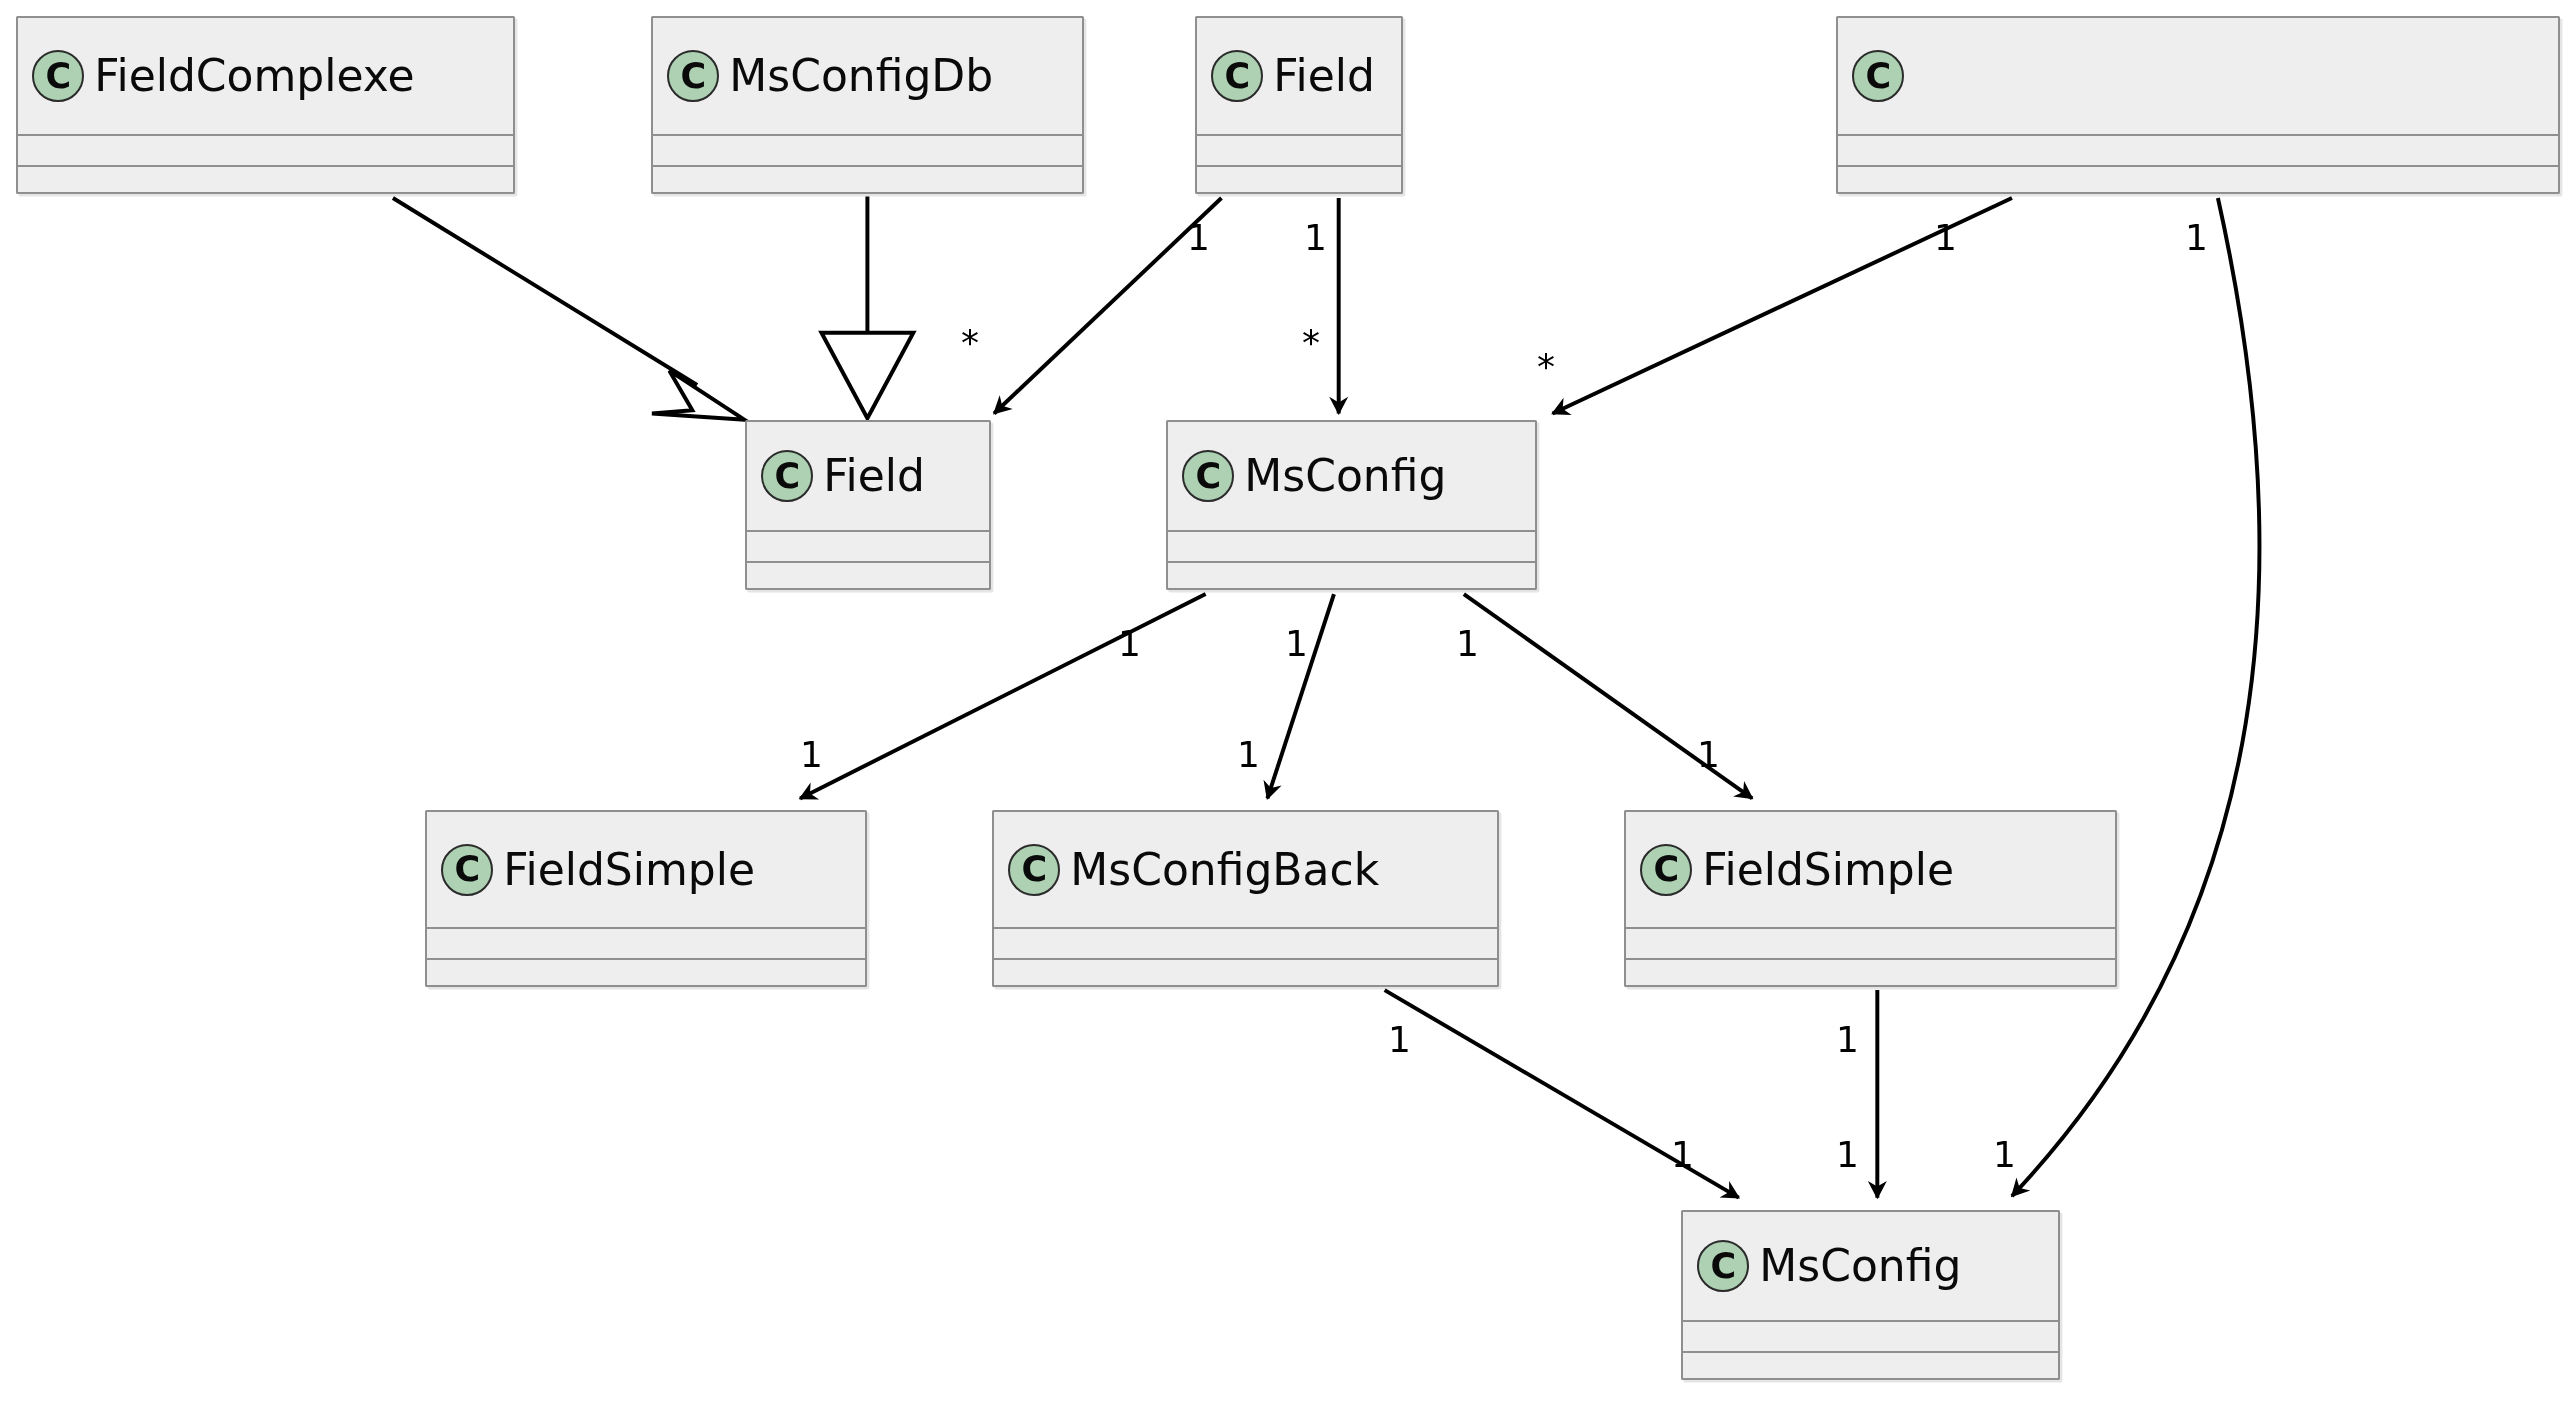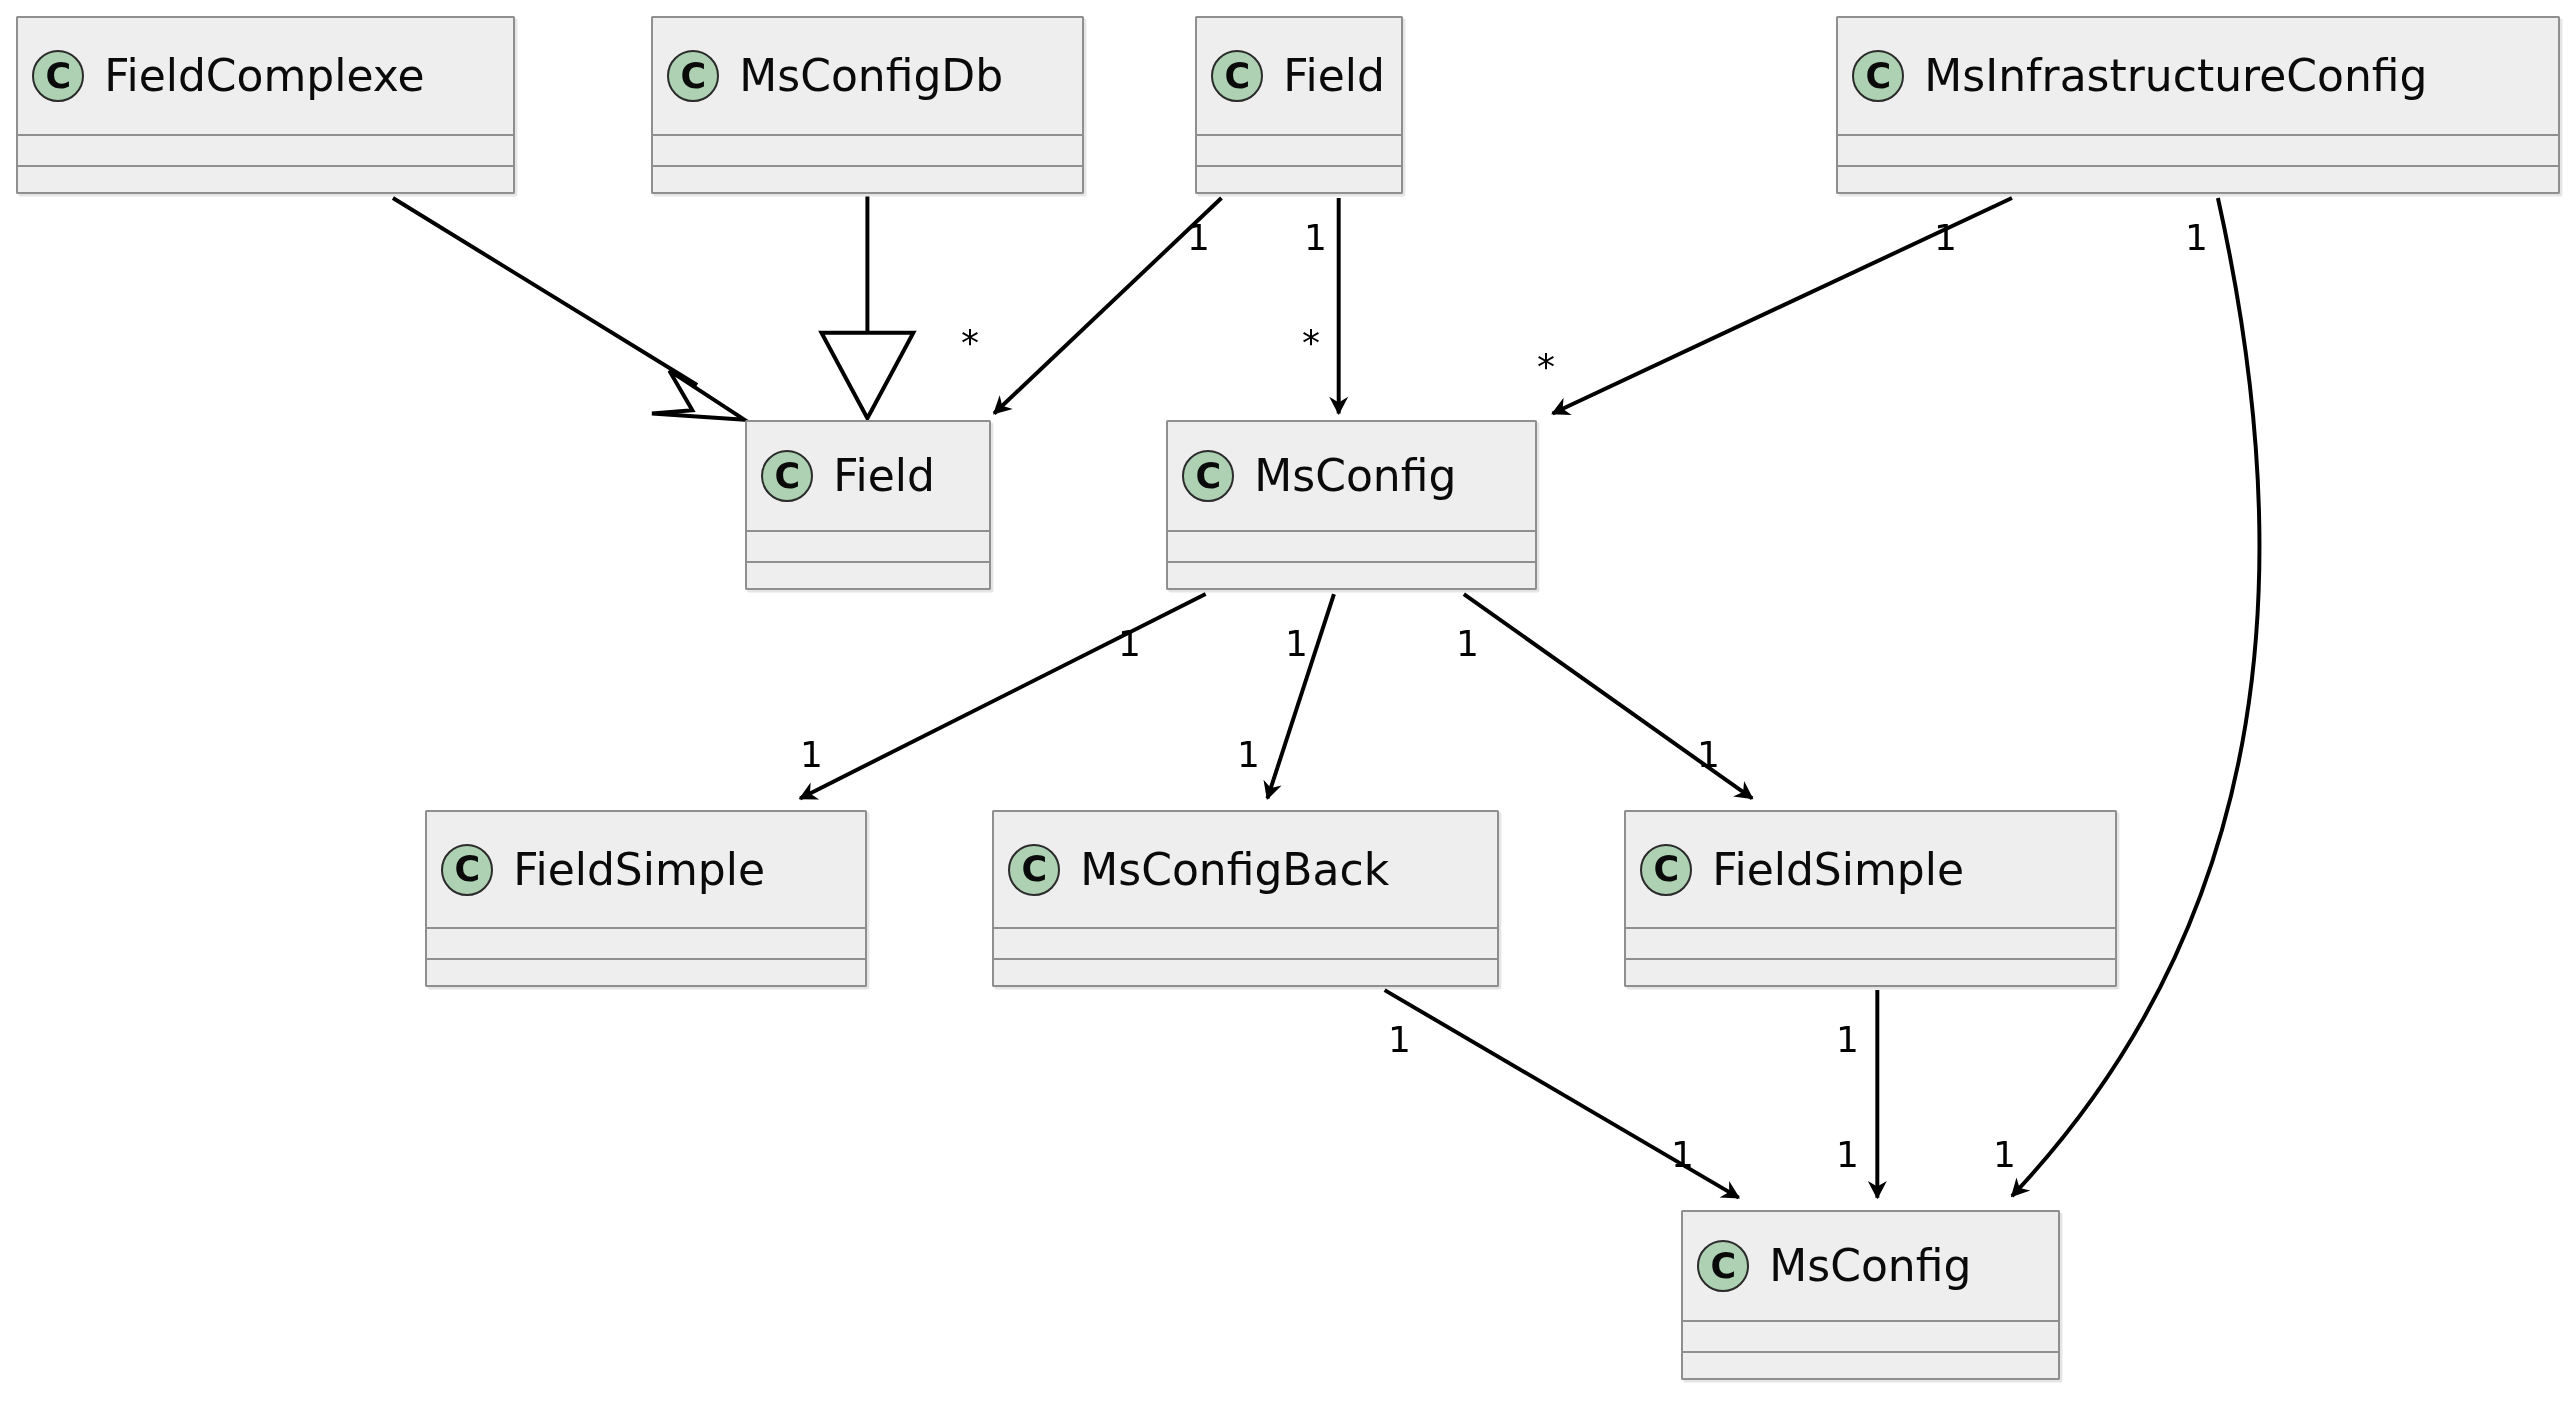--- a/index.html
+++ b/index.html
@@ -54,21 +54,21 @@
     display: flex;
     align-items: center;
     justify-content: center;
     font-size: 35px;
     font-weight: bold;
     color: #0A0A0A;
     line-height: 1;
     font-family: "DejaVu Sans", "Liberation Sans", sans-serif;
   }
   .class-title {
-    margin-left: 20px;
+    margin-left: 10px;
     font-size: 44px;
     color: #0A0A0A;
     white-space: nowrap;
     line-height: 1;
     font-family: "DejaVu Sans", "Liberation Sans", sans-serif;
     text-align: right;
   }
   .uml-compartment {
     border-top: 2.4px solid #8F8F8F;
     height: 28.5px;
@@ -165,21 +165,20 @@
       <span class="class-circle">C</span>
       <span class="class-title">Field</span>
     </div>
     <div class="uml-compartment"></div>
     <div class="uml-compartment"></div>
   </div>
 
   <div class="uml-class" style="left:1836px; top:16px; width:724px; height:178px;">
     <div class="uml-header">
       <span class="class-circle">C</span>
-      <span class="class-title">MsInfrastructureConfig</span>
     </div>
     <div class="uml-compartment"></div>
     <div class="uml-compartment"></div>
   </div>
 
   <div class="uml-class" style="left:745px; top:420px; width:246px; height:170px;">
     <div class="uml-header" style="height:108px;">
       <span class="class-circle">C</span>
       <span class="class-title">Field</span>
     </div>

